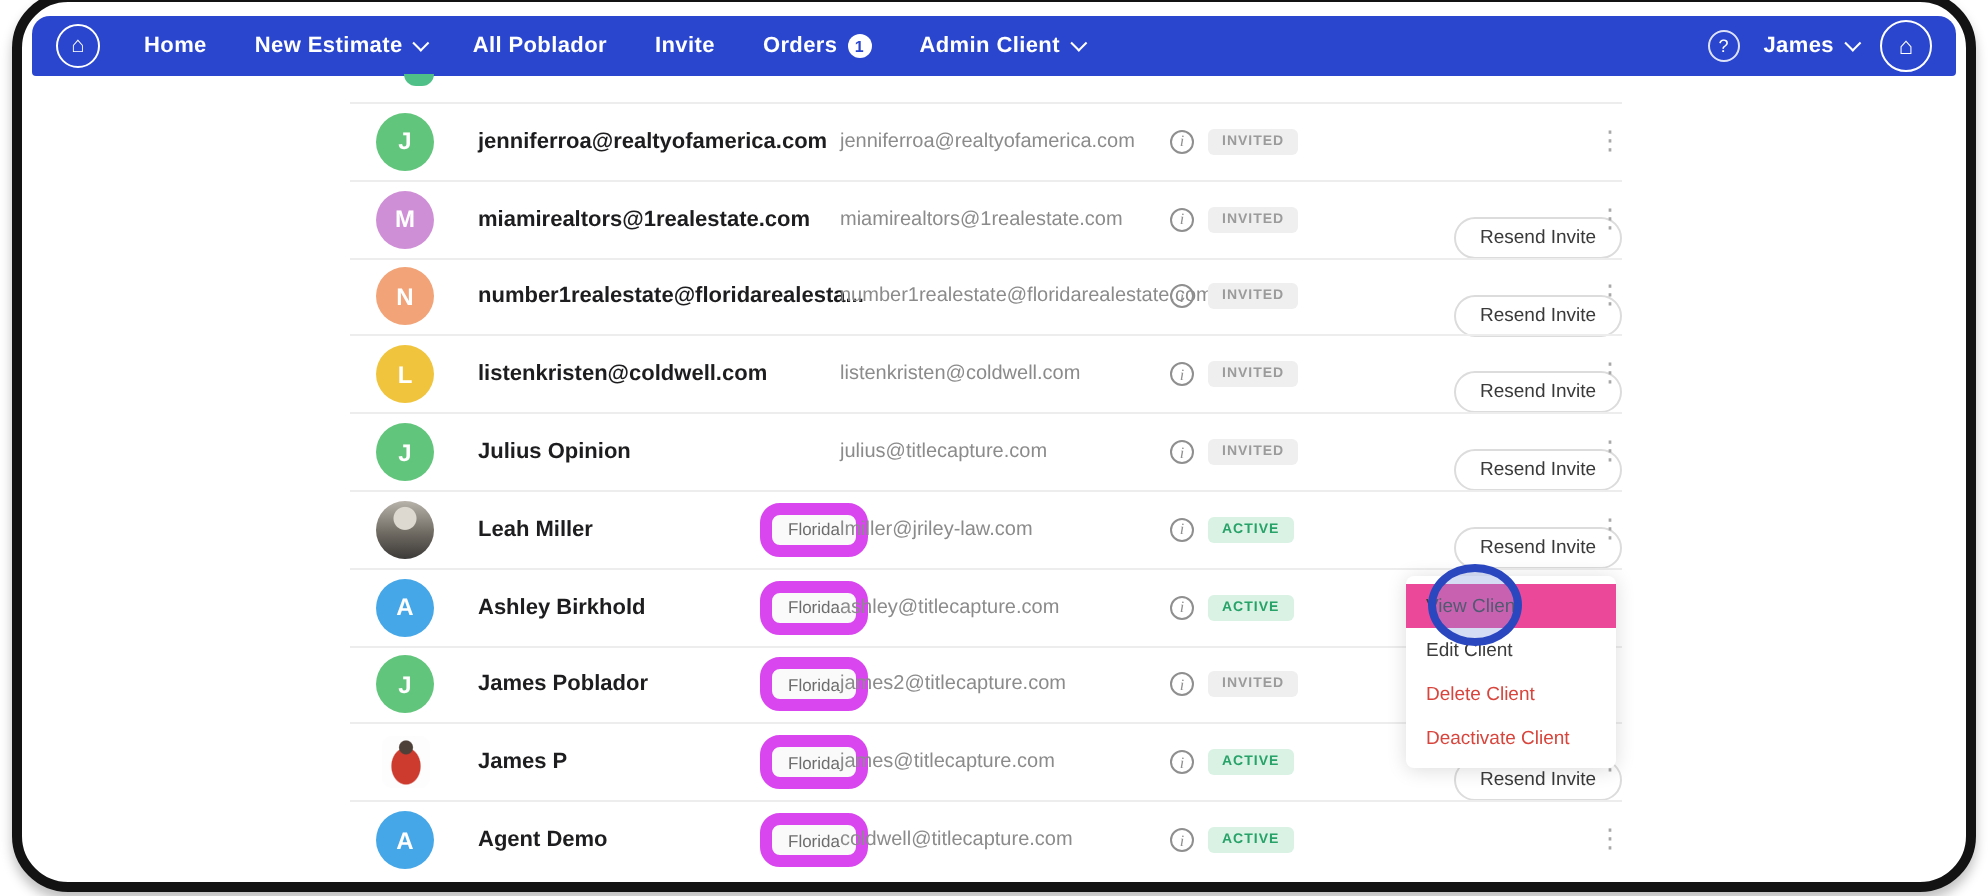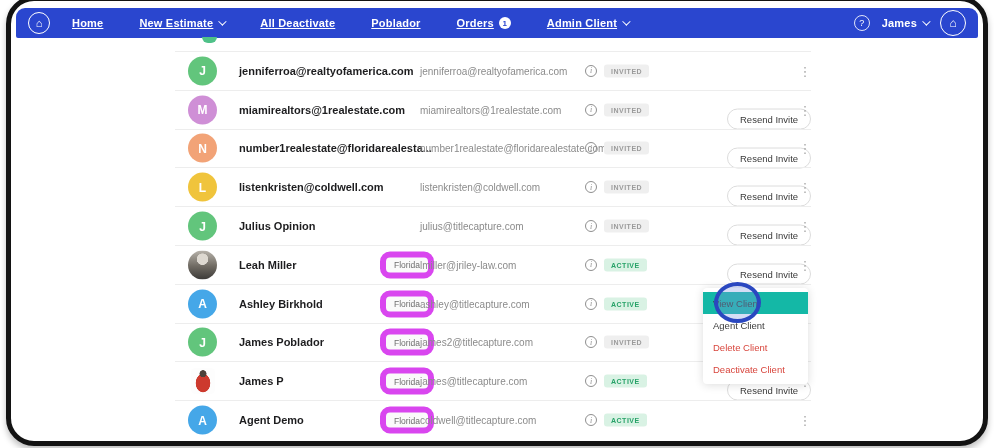--- a/index.html
+++ b/index.html
@@ -60,51 +60,51 @@
   .status-active { background:#d9f2e4; color:#27a268; }
   .resend-btn { left:552px; font-size:9.5px; color:#3a3a3a; background:#fff;
                 border:1px solid #dcdcdc; border-radius:11px; padding:4px 12px; cursor:pointer; white-space:nowrap;margin-top:48px; }
   .kebab { left:622px; width:16px; text-align:center; color:#a8a8a8; font-size:13px; cursor:pointer;
            font-family:"DejaVu Sans",sans-serif; }
 
   
   .ctx-menu { position:absolute; left:692px; top:287px; width:105px; background:#fff;
               border-radius:4px; box-shadow:0 1px 10px rgba(0,0,0,.14); padding:4px 0; z-index:5; }
   .ctx-item { font-size:9.5px; padding:5.5px 10px; color:#3c3c3c; cursor:pointer; white-space:nowrap; }
-  .ctx-item.highlighted { background:#14b8a6; }
+  .ctx-item.highlighted { background:#ec4899; }
   .ctx-item.danger { color:#d8453c; }
 
   
   .click-circle { position:absolute; left:703px; top:281px; width:47px; height:41px;
                   border:4px solid #2a47c0; border-radius:50%;
                   background:rgba(128,152,224,.33); z-index:6; pointer-events:none; }
 </style>
 </head>
 <body>
 
 <div class="stage">
   <div class="frame">
     <div class="inner">
 
       <div class="navbar">
         <div class="nav-left">
           <div class="logo-ring">⌂</div>
-          <div id="nav-items" style="display:flex;align-items:center;gap:36px;text-decoration:underline;">
+          <div id="nav-items" style="display:flex;align-items:center;gap:24px;">
               <div class="nav-item">
                 <span>Home</span>
               </div>
               <div class="nav-item">
                 <span>New Estimate</span>
                 <span class="caret"></span>
               </div>
               <div class="nav-item">
-                <span>All Deactivate</span>
-              </div>
-              <div class="nav-item">
-                <span>Poblador</span>
+                <span>All Poblador</span>
+              </div>
+              <div class="nav-item">
+                <span>Invite</span>
               </div>
               <div class="nav-item">
                 <span>Orders</span>
                 <span class="count-badge">1</span>
               </div>
               <div class="nav-item">
                 <span>Admin Client</span>
                 <span class="caret"></span>
               </div>
             </div>
@@ -210,21 +210,21 @@
             <div class="region-pill">Florida</div>
             <div class="email">coldwell@titlecapture.com</div>
             <div class="info-icon">i</div>
             <div class="status-badge status-active">ACTIVE</div>
             <div class="kebab">⋮</div>
           </div>
         </div>
 
       <div class="ctx-menu" id="ctx-menu">
           <div class="ctx-item highlighted">View Client</div>
-          <div class="ctx-item">Agent Client</div>
+          <div class="ctx-item">Edit Client</div>
           <div class="ctx-item danger">Delete Client</div>
           <div class="ctx-item danger">Deactivate Client</div>
         </div>
 
       <div class="click-circle"></div>
 
     </div>
   </div>
 </div>
 

